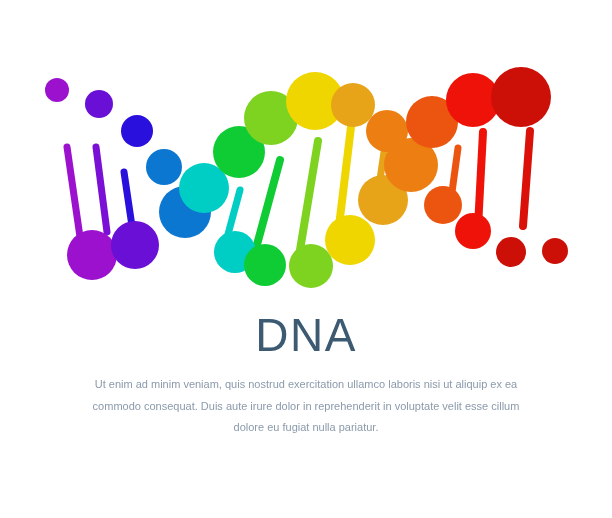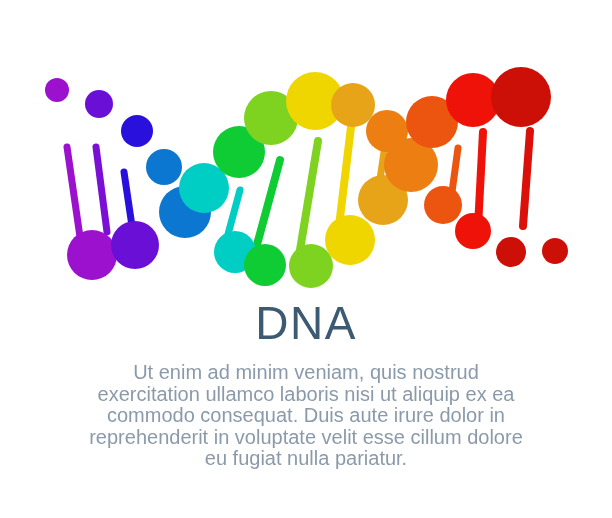--- a/index.html
+++ b/index.html
@@ -25,38 +25,38 @@
     position: absolute;
     left: 0;
     top: 0;
     width: 612px;
     height: 310px;
     display: block;
   }
   #text-block {
     position: absolute;
     left: 0;
-    top: 300px;
+    top: 312px;
     width: 612px;
     text-align: center;
   }
   #poster-title {
     margin: 0;
     font-family: "Liberation Sans", sans-serif;
     font-size: 46px;
     font-weight: 400;
     letter-spacing: 1.5px;
     line-height: 1.0;
     color: #3d5a73;
   }
   #poster-body {
     margin: 16px auto 0 auto;
     width: 440px;
     font-family: "Liberation Sans", sans-serif;
-    font-size: 20px;
+    font-size: 11px;
     font-weight: 400;
     line-height: 21.5px;
     color: #8b9aab;
     text-align: center;
   }
 </style>
 </head>
 <body style="background: rgb(255, 255, 255);">
 
 <div id="poster" style="background: rgb(255, 255, 255);">

